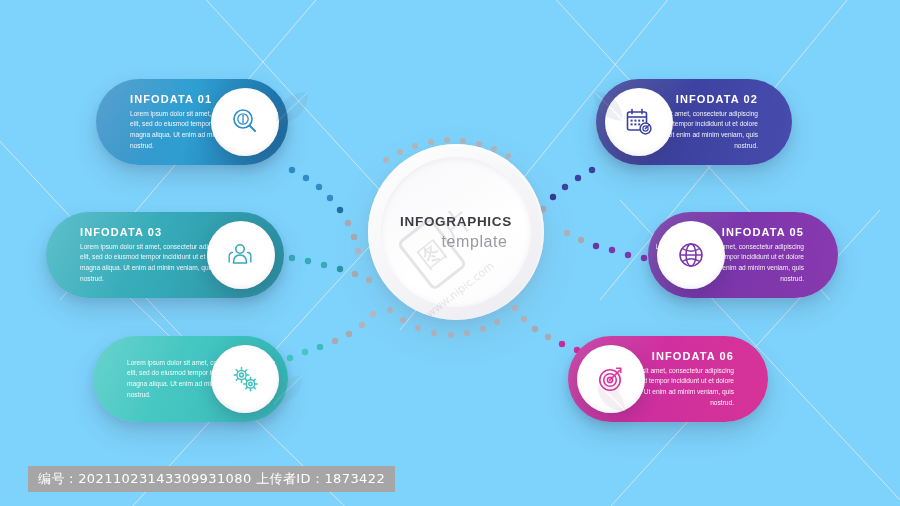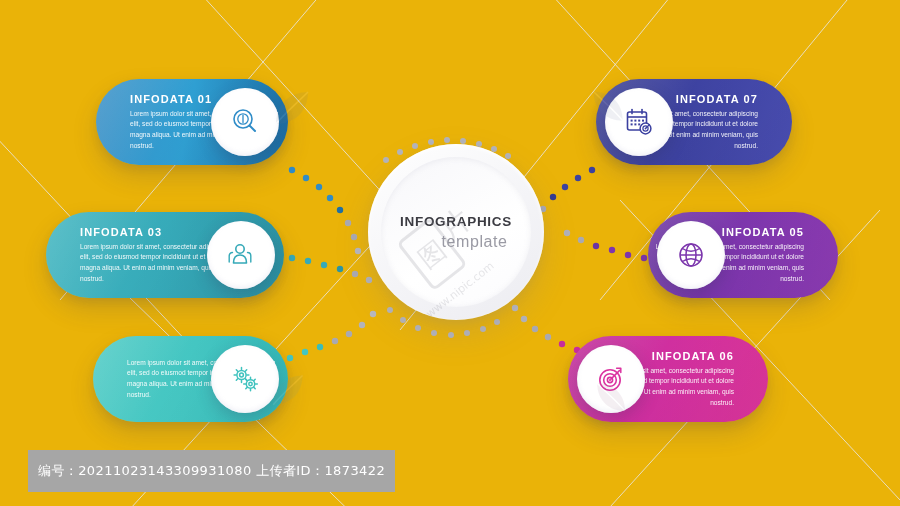--- a/index.html
+++ b/index.html
@@ -5,21 +5,21 @@
   * { margin:0; padding:0; box-sizing:border-box; }
   html, body {
     width:900px; height:506px;
     background:#ffffff;
     font-family:"Liberation Sans", sans-serif;
     overflow:hidden;
   }
   #stage {
     position:relative;
     width:900px; height:506px;
-    background:#eab308;
+    background:#7dd3fc;
     overflow:hidden;
   }
 
   
   #bg-lattice {
     position:absolute; inset:0;
     pointer-events:none;
     z-index:0;
   }
 
@@ -135,21 +135,21 @@
   #card-05 { background:linear-gradient(100deg,#6b33a3 0%,#7e36ad 50%,#8f3cb6 100%);justify-content:center; }
   #card-06 { background:linear-gradient(100deg,#c12b9a 0%,#cf2f9f 45%,#e0369d 100%); }
 
   
   #watermark-bar {
     position:absolute;
     left:28px; bottom:14px;
     background:#a6a6a6;
     color:#ffffff;
     font-size:13px;
-    padding:12px 10px;
+    padding:4px 10px;
     letter-spacing:0.4px;
     z-index:9;
     white-space:nowrap;
     font-family:"DejaVu Sans", sans-serif;
   }
 
   
   #logo-watermark {
     position:absolute;
     left:392px; top:198px;
@@ -338,21 +338,21 @@
           <rect x="12.4" y="18.4" width="2" height="2"></rect>
           <rect x="16.2" y="18.4" width="2" height="2"></rect>
         </g>
         <circle cx="23.5" cy="23.5" r="5.4" fill="#ffffff" stroke="#3b40a0" stroke-width="1.5"></circle>
         <circle cx="23.5" cy="23.5" r="2.6" fill="none" stroke="#3b40a0" stroke-width="1.2"></circle>
         <circle cx="23.5" cy="23.5" r="0.9" fill="#3b40a0"></circle>
         <line x1="24.3" y1="22.7" x2="27.4" y2="19.6" stroke="#3b40a0" stroke-width="1.3" stroke-linecap="round"></line>
       </svg>
     </div>
     <div class="pill-text">
-      <div class="pill-title">INFODATA 07</div>
+      <div class="pill-title">INFODATA 02</div>
       <div class="pill-body">Lorem ipsum dolor sit amet, consectetur adipiscing elit, sed do eiusmod tempor incididunt ut et dolore magna aliqua. Ut enim ad minim veniam, quis nostrud.</div>
     </div>
   </div>
 
   <div class="pill right" id="card-05">
     <div class="sheen"></div>
     <div class="bubble">
       <svg width="34" height="34" viewBox="0 0 34 34">
         <g fill="none" stroke="#7b35ac" stroke-width="1.5">
           <circle cx="17" cy="17" r="11"></circle>

